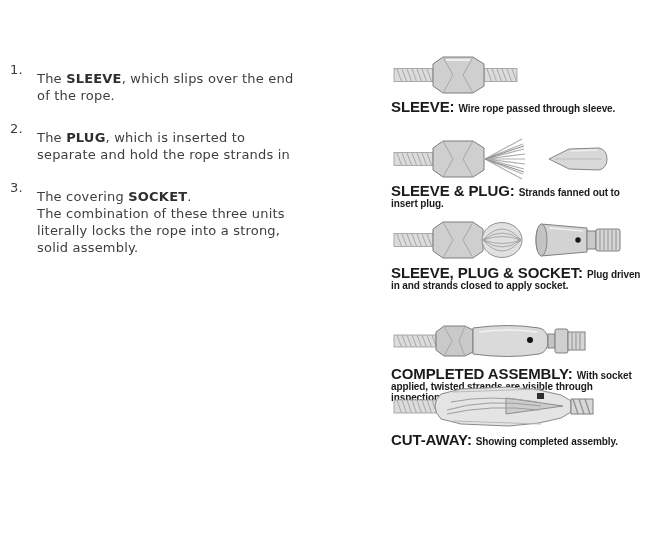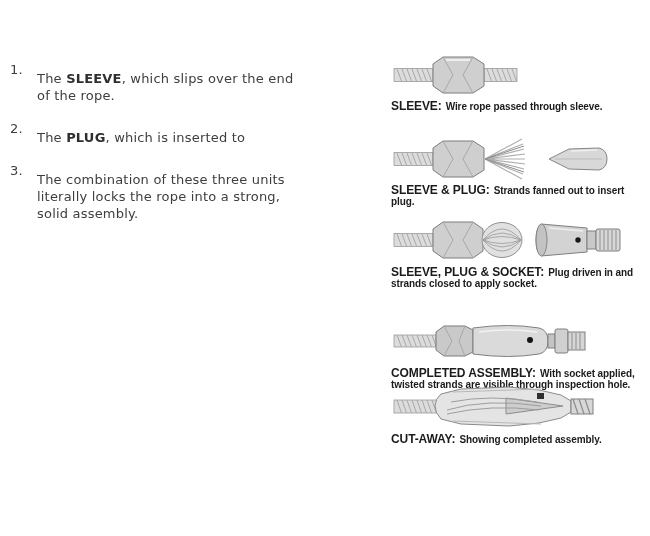--- a/index.html
+++ b/index.html
@@ -22,21 +22,21 @@
   .item b{color:#2e2e2e;}
   
   .figures{position:absolute;left:391px;top:0;width:252px;}
   .figure{position:absolute;left:0;width:252px;}
   .figure svg{display:block;}
   .cap{
     font-family:"Liberation Sans", sans-serif;
     font-weight:700;font-size:10px;line-height:11px;
     color:#1b1b1b;letter-spacing:-0.1px;margin-top:3px;
   }
-  .cap-label{font-size:12px;margin-right:4px;}
+  .cap-label{font-size:15px;margin-right:4px;}
   .f1{top:52px;} .f2{top:136px;} .f3{top:216px;} .f4{top:317px;} .f5{top:381px;}
   .stroke{fill:none;stroke:#a8a8a8;stroke-width:1;}
 </style>
 </head>
 <body>
 
 <div class="page">
 
   <div class="instructions">
 
@@ -45,26 +45,28 @@
       <div class="txt">
         <div class="line"><span>The </span><b>SLEEVE</b><span>, which slips over the end</span></div>
         <div class="line">of the rope.</div>
       </div>
     </div>
 
     <div class="item">
       <span class="num">2.</span>
       <div class="txt">
         <div class="line"><span>The </span><b>PLUG</b><span>, which is inserted to</span></div>
+        <div class="line">separate and hold the rope strands in</div>
       </div>
     </div>
 
     <div class="item">
       <span class="num">3.</span>
       <div class="txt">
+        <div class="line"><span>The covering </span><b>SOCKET</b><span>.</span></div>
         <div class="line">The combination of these three units</div>
         <div class="line">literally locks the rope into a strong,</div>
         <div class="line">solid assembly.</div>
       </div>
     </div>
 
   </div>
 
   <div class="figures">
 

